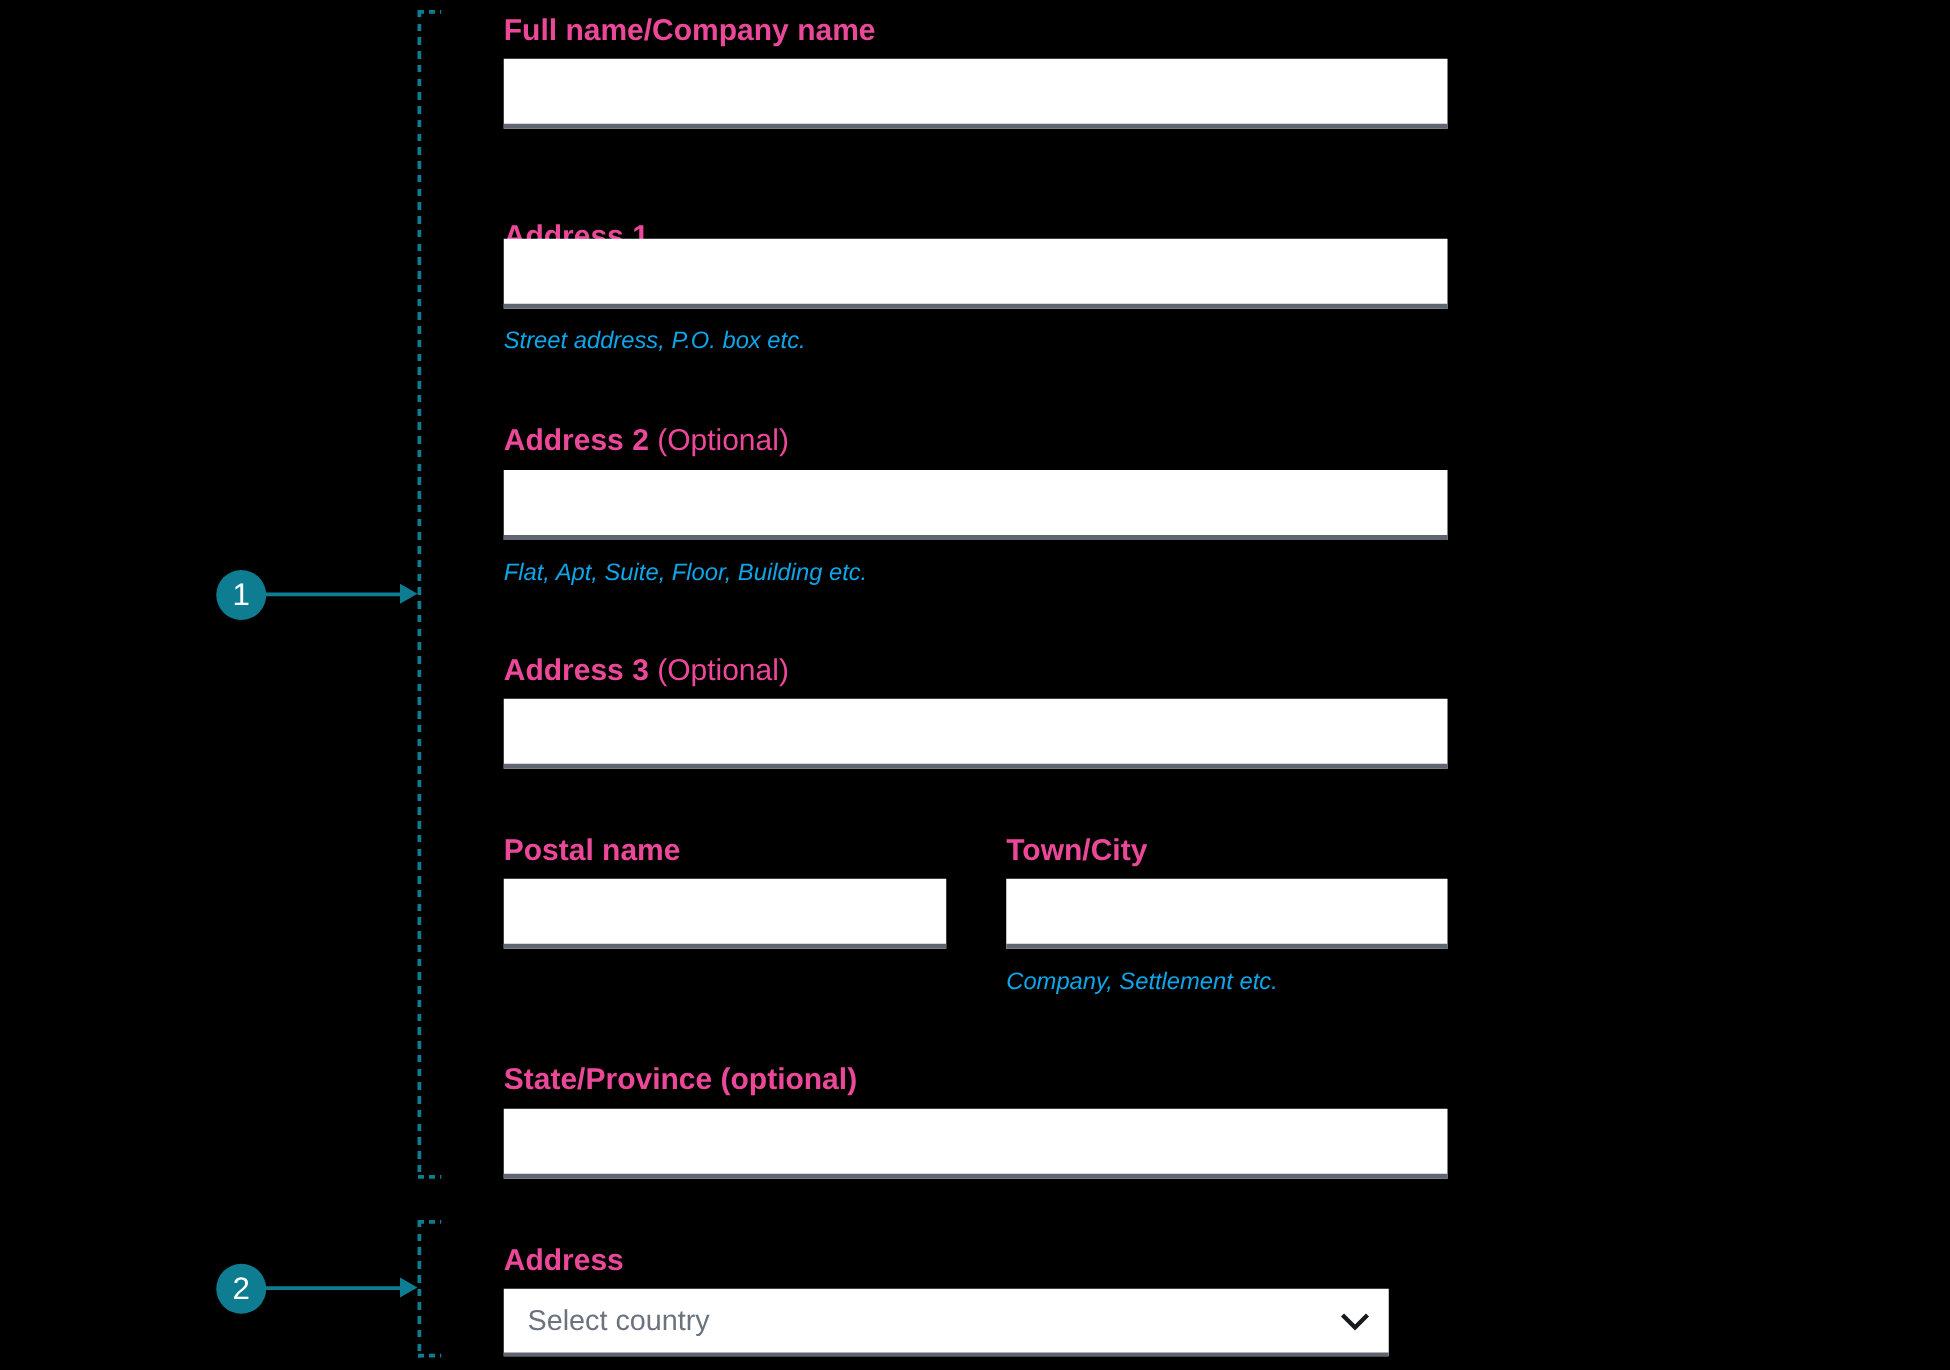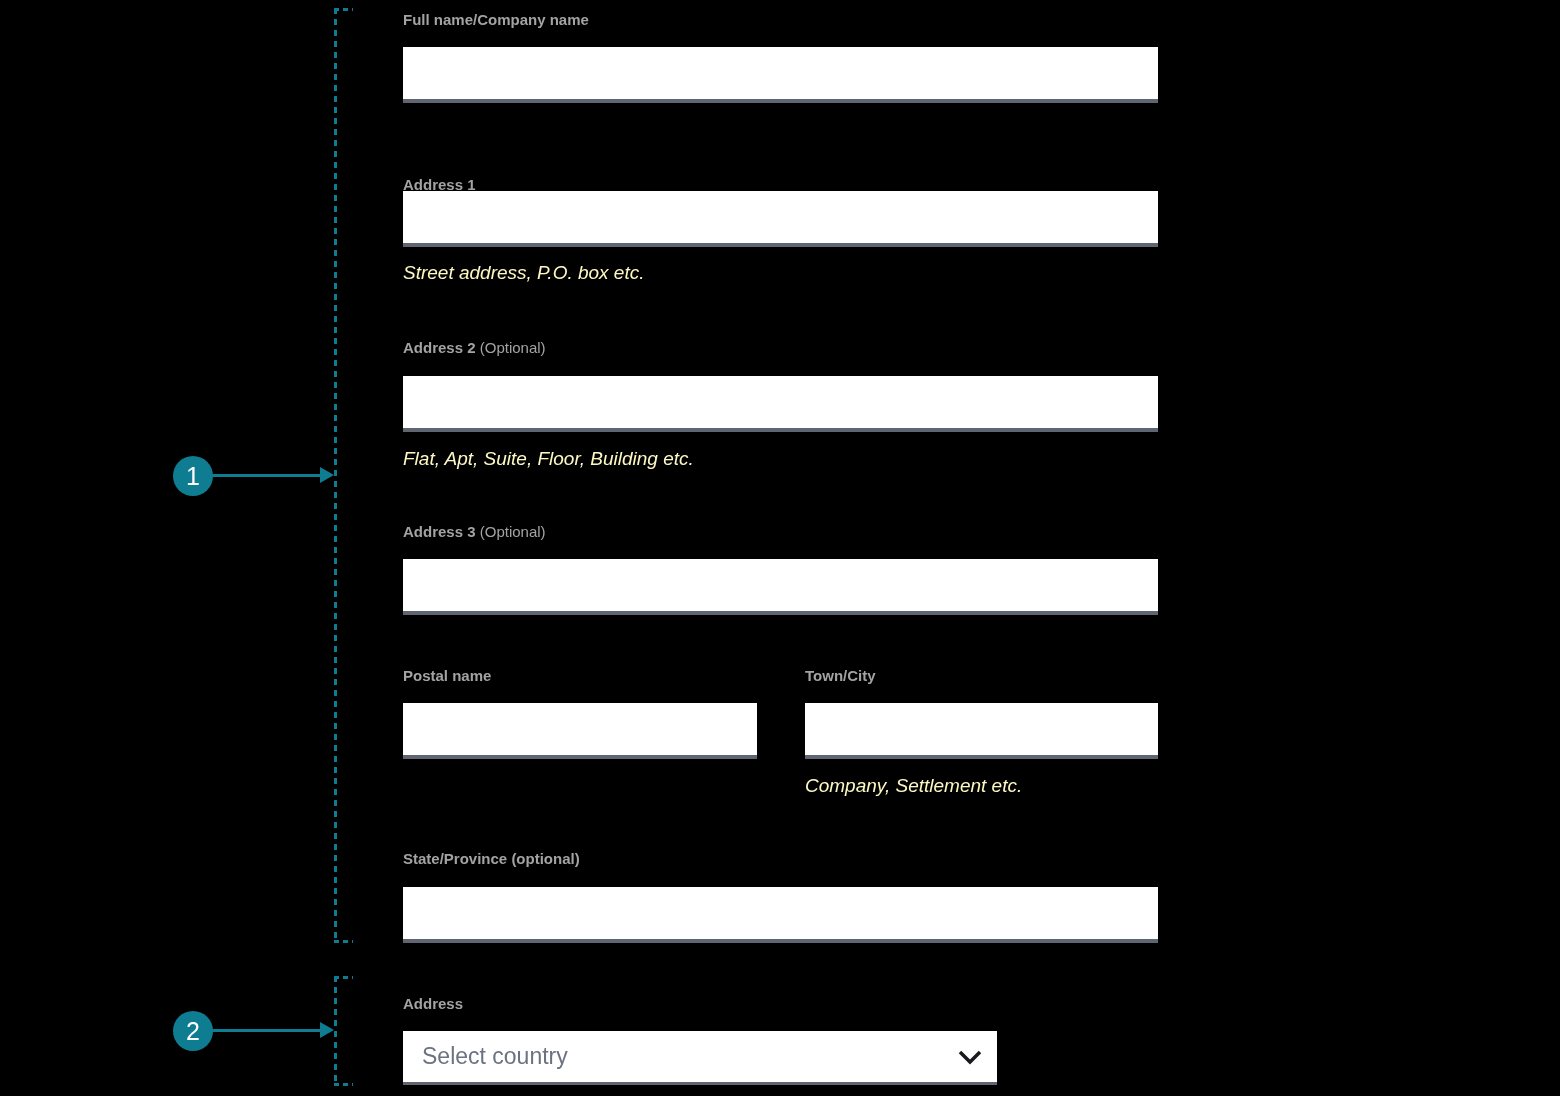--- a/index.html
+++ b/index.html
@@ -29,39 +29,39 @@
   .arrow-line{position:absolute;height:3px;background:var(--teal);}
   .arrow-head{
     position:absolute;width:0;height:0;
     border-top:8.5px solid transparent;
     border-bottom:8.5px solid transparent;
     border-left:14px solid var(--teal);
   }
   
   .field-label{
     position:absolute;left:403px;
-    font-size:15px;font-weight:700;color:#a3a3a3;
+    font-size:24px;font-weight:700;color:#ec4899;
     white-space:nowrap;
   }
   .optional-suffix{font-weight:400;}
   .helper-text{
     position:absolute;left:403px;
-    font-size:19px;font-style:italic;color:#fef9c3;
+    font-size:19px;font-style:italic;color:#0ea5e9;
     white-space:nowrap;
   }
   .text-input{
     position:absolute;left:403px;width:755px;height:56px;
     box-sizing:border-box;
     background:#ffffff;
     border:none;border-bottom:4px solid #5f6672;
     font-size:22px;color:#2a2e35;padding:0 18px;
     outline:none;
   }
   .select-box{
-    position:absolute;left:403px;top:1031px;width:594px;height:54px;
+    position:absolute;left:403px;top:1031px;width:708px;height:54px;
     box-sizing:border-box;
     background:#ffffff;border-bottom:3px solid #5f6672;
     display:flex;align-items:center;
     padding:0 14px 0 19px;
     cursor:pointer;
   }
   .select-value{
     font-size:23px;color:#6b7280;flex:1;
   }
   .chevron{flex:0 0 auto;display:block;}

